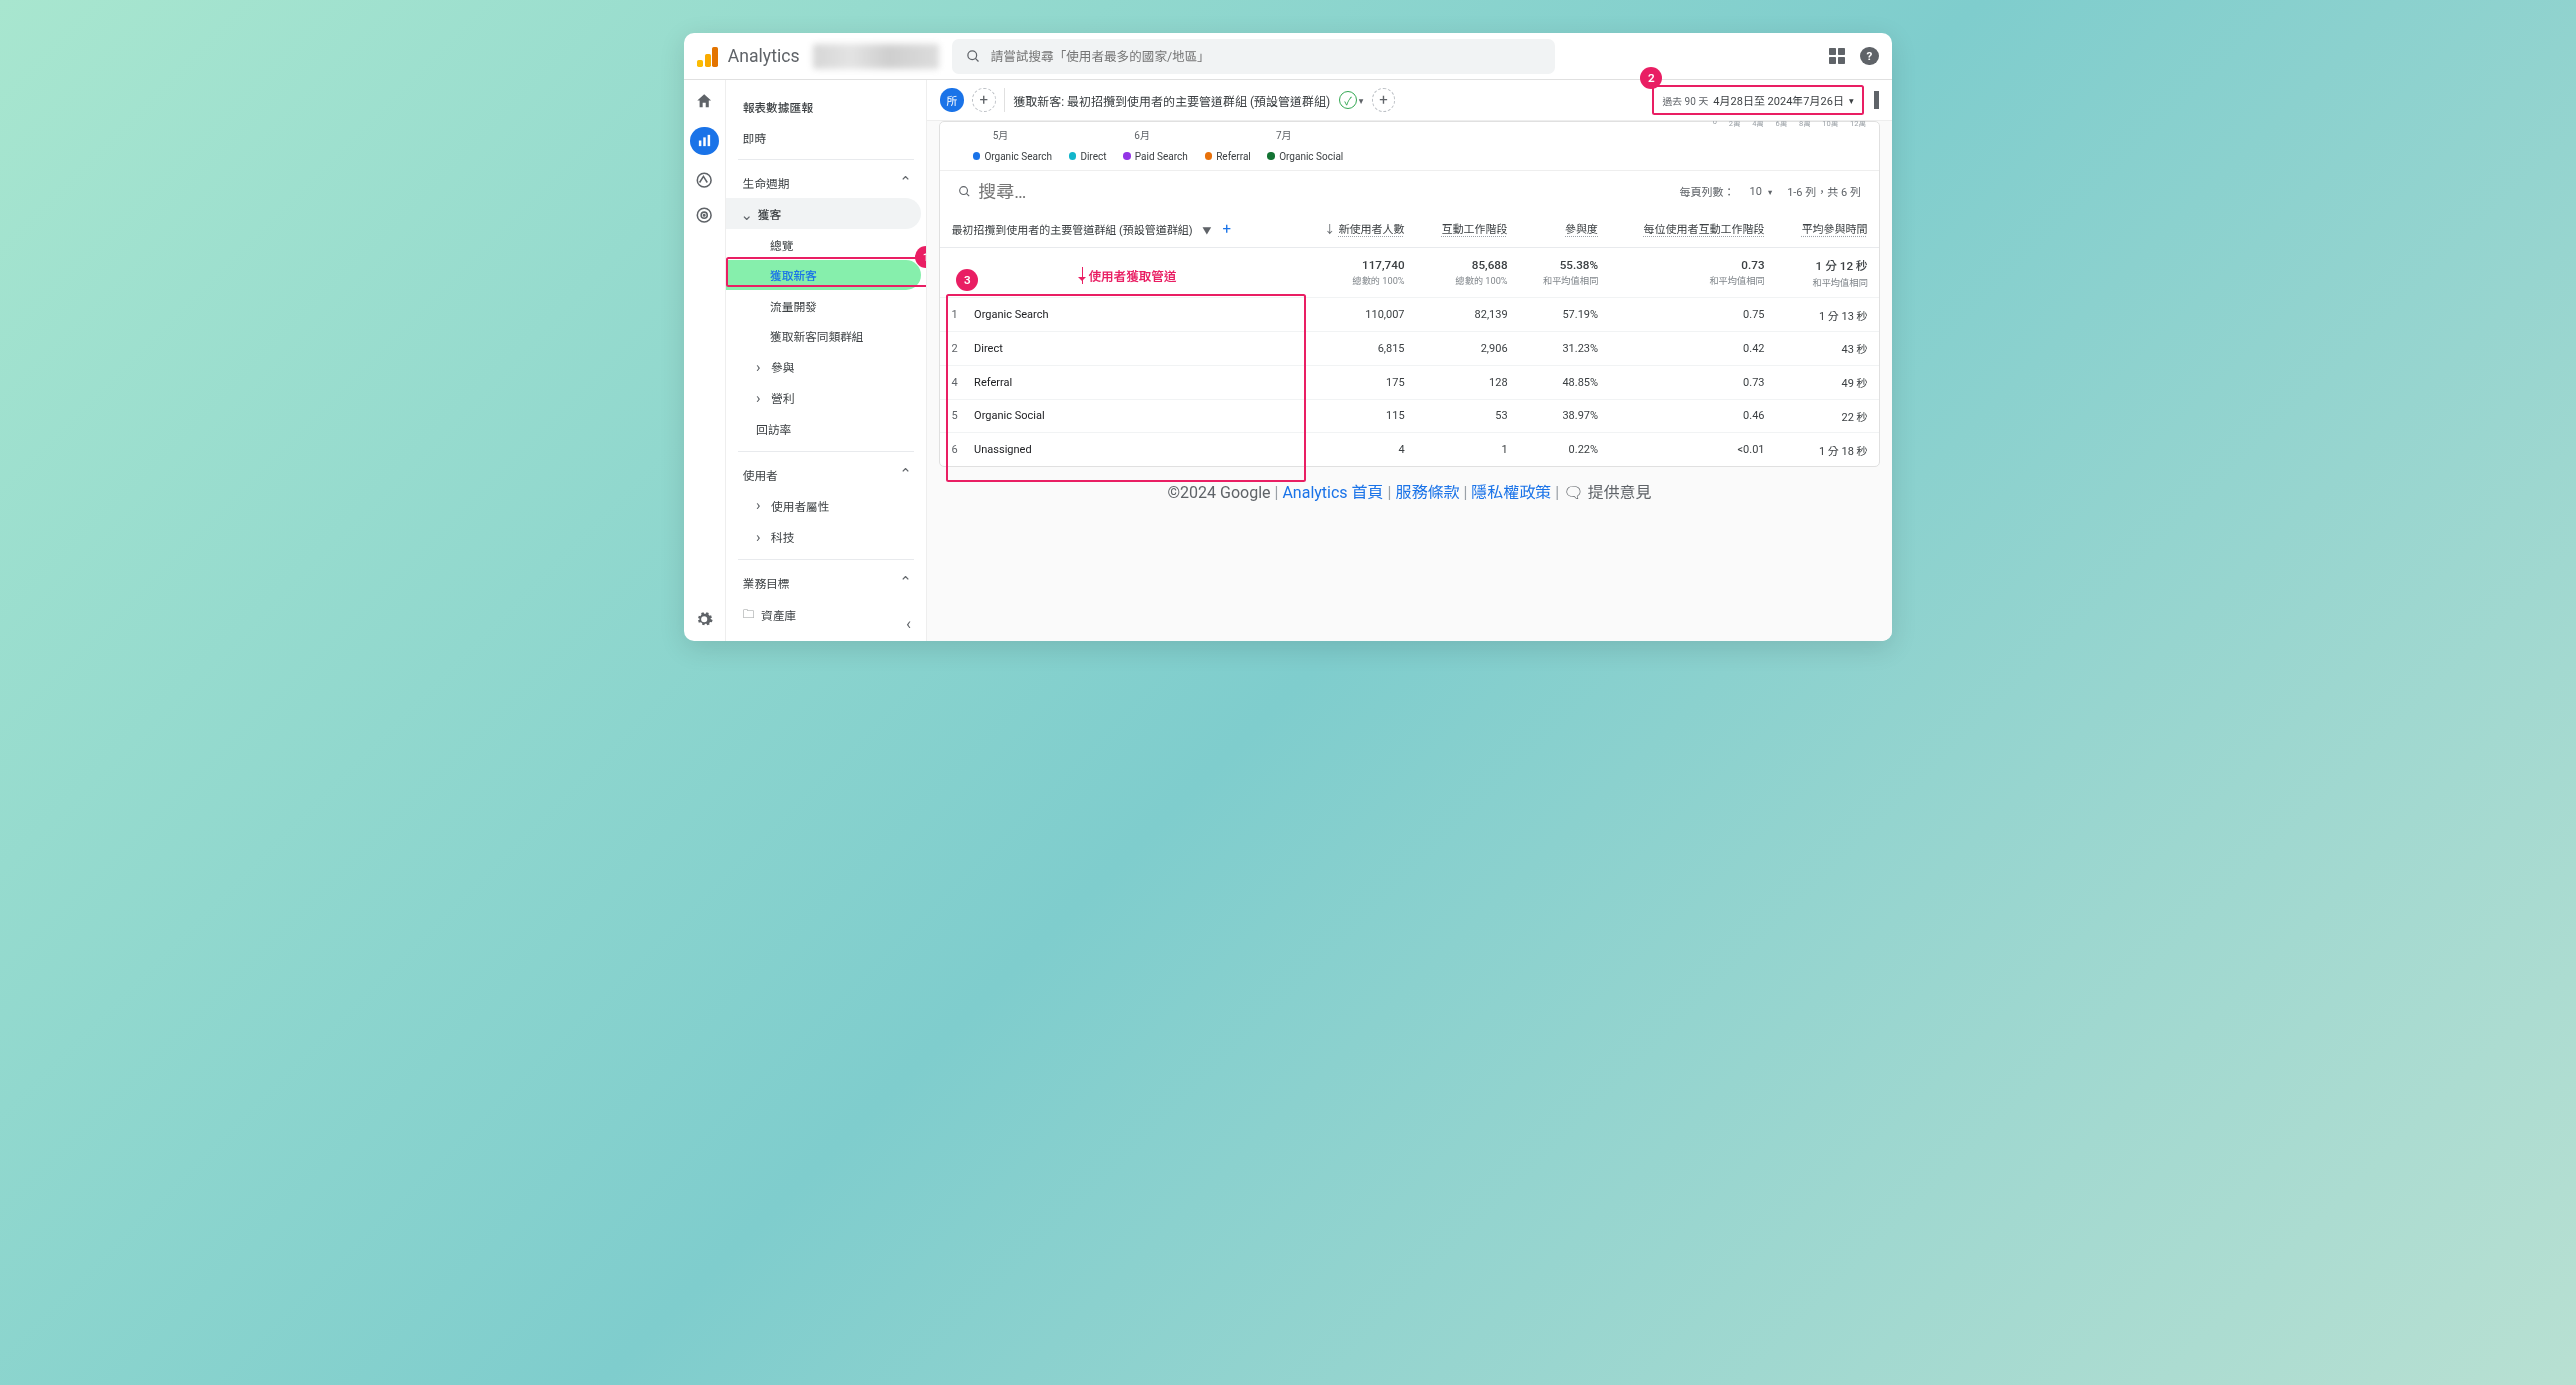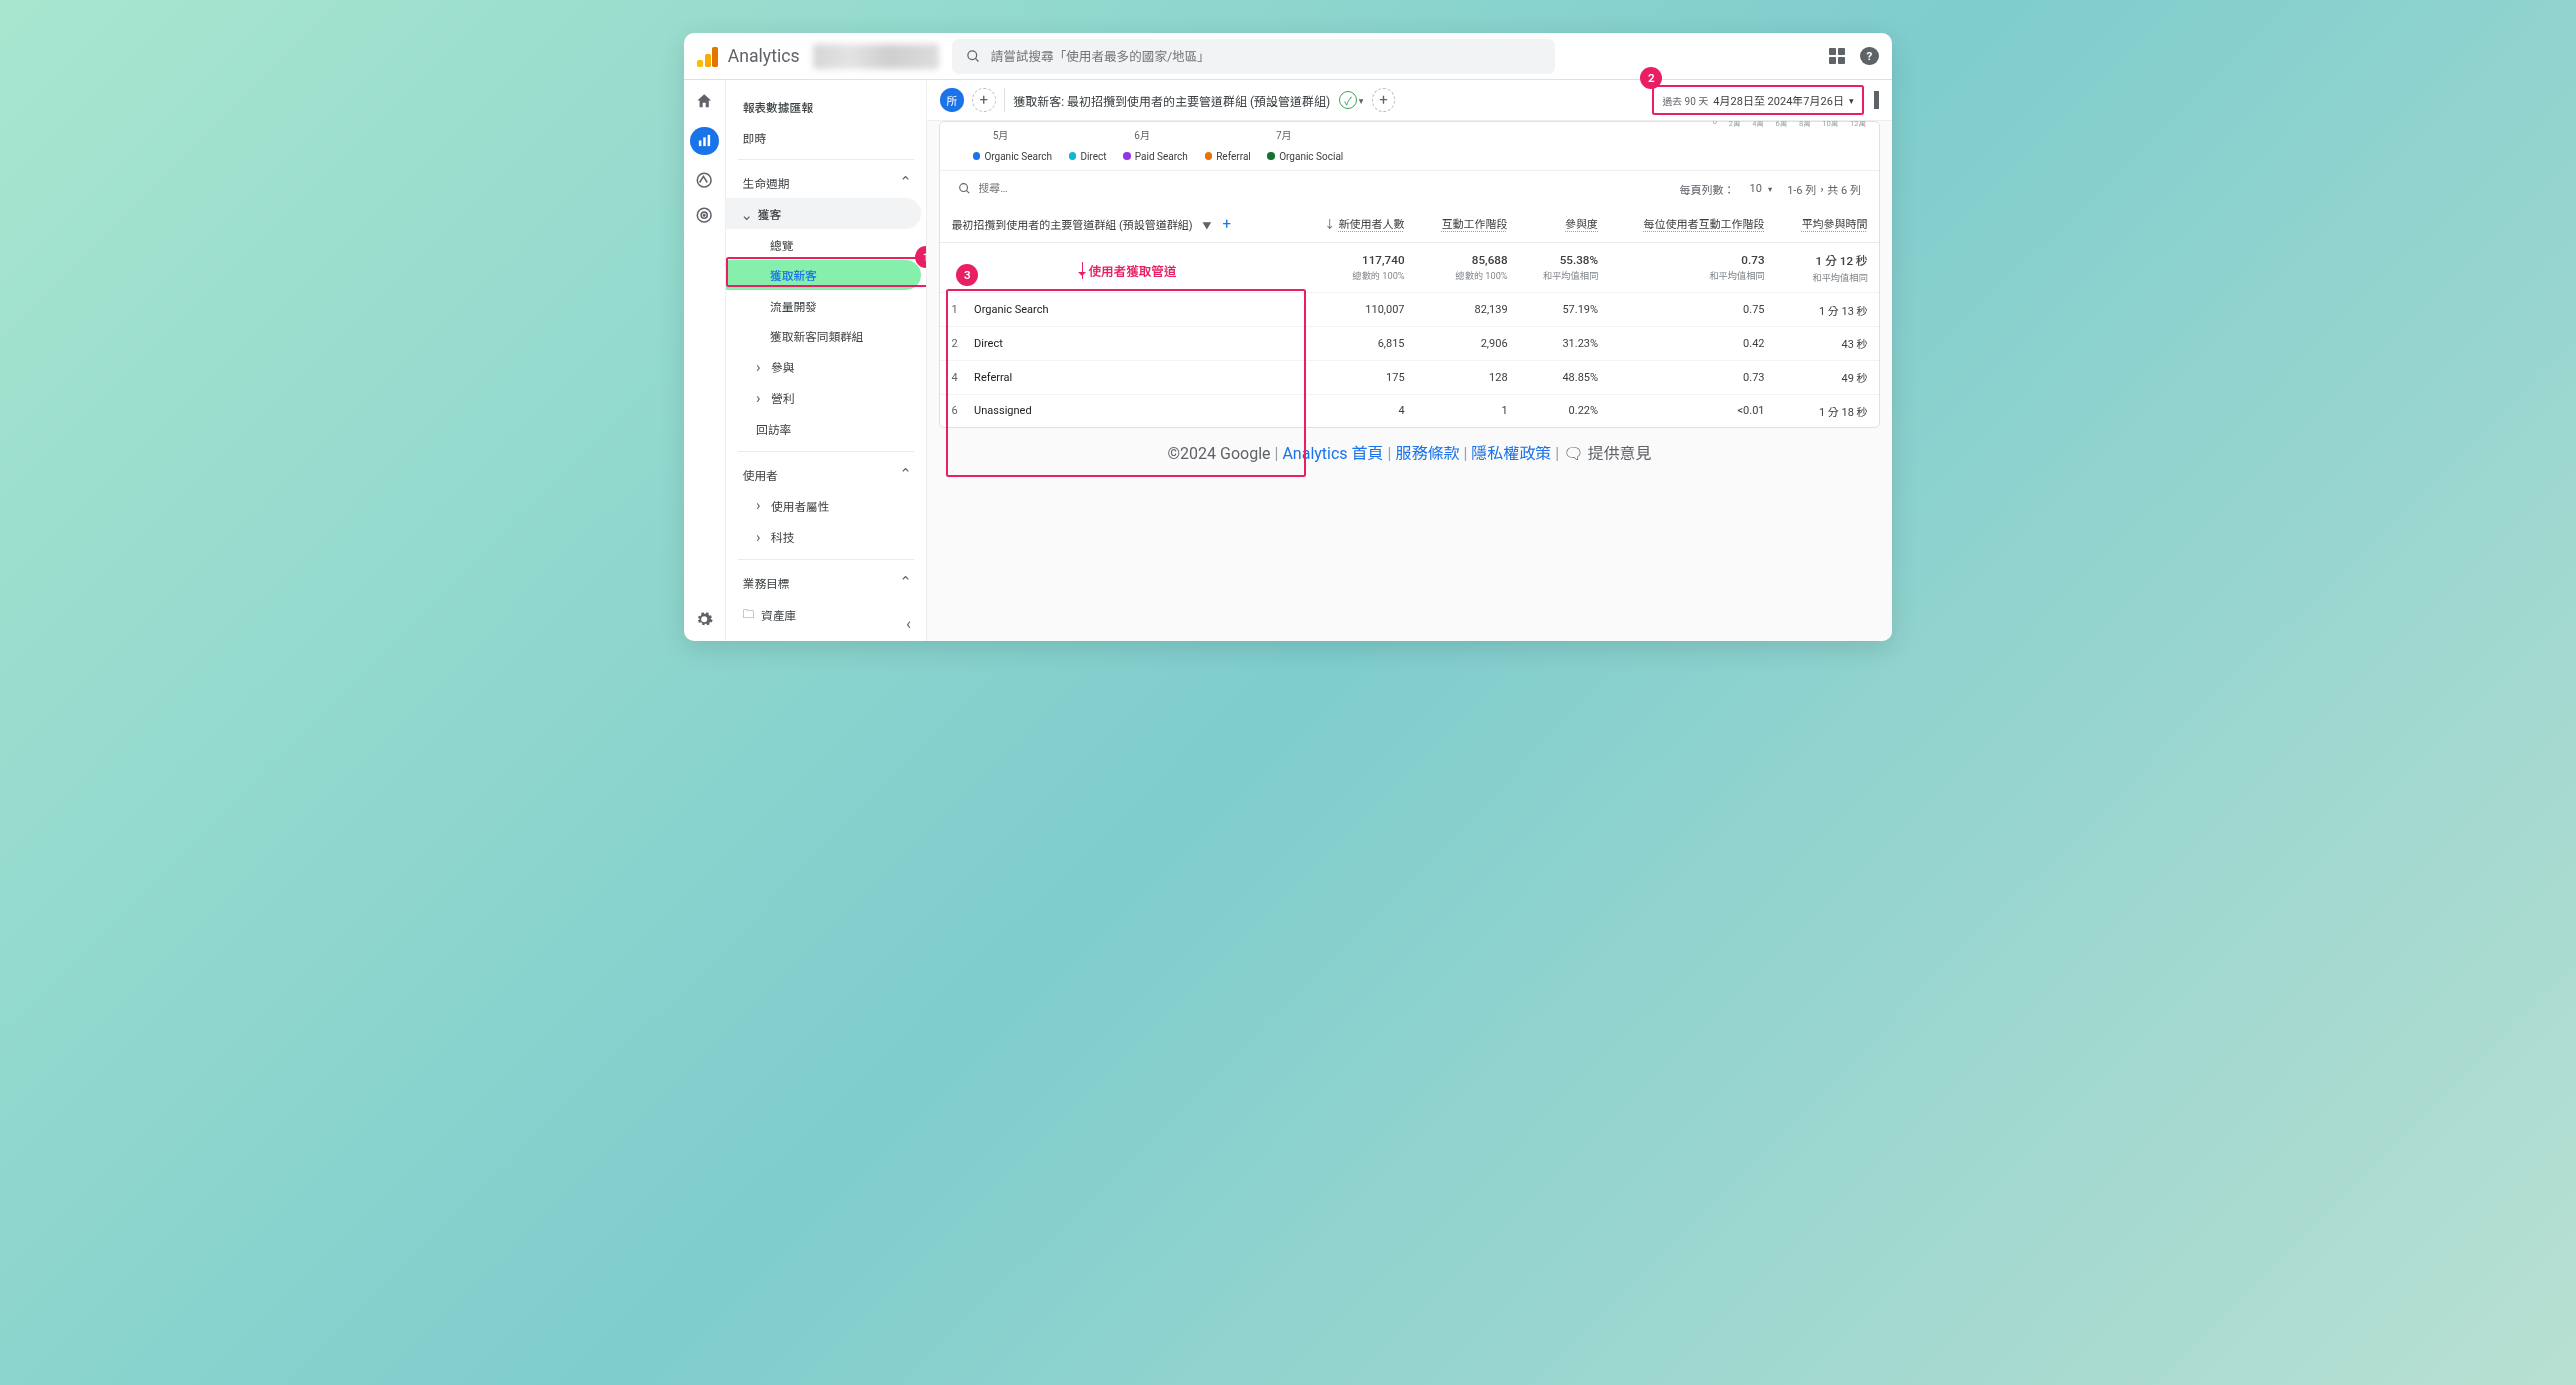--- a/index.html
+++ b/index.html
@@ -85,21 +85,21 @@
 
 .chart-strip { padding:5px 33px 8.4px; position:relative; }
 .axis-nums { position:absolute; right:13.4px; top:-5px; font-size:7.5px; color:#9aa0a6; display:flex; gap:11.7px; }
 .month-labels { display:flex; gap:126px; font-size:10px; color:#5f6368; padding-left:20px; }
 .legend { display:flex; gap:16.7px; margin-top:8.4px; font-size:10px; color:#3c4043; }
 .legend-item { display:flex; align-items:center; gap:4.2px; }
 .dot { width:7.5px; height:7.5px; border-radius:50%; }
 
 .table-controls { display:flex; align-items:center; padding:10px 18.4px; border-top:0.8px solid #eee; gap:8.4px; font-size:11px; color:#5f6368; }
 .tc-search { display:flex; align-items:center; gap:6.7px; flex:1; }
-.tc-search input { border:none; outline:none; font-size:11px; color:#5f6368; width:167px; }
+.tc-search input { border:none; outline:none; font-size:18px; color:#5f6368; width:167px; }
 .tc-right { display:flex; align-items:center; gap:15px; }
 
 table.data { width:100%; border-collapse:collapse; font-size:11px; }
 table.data th { text-align:right; font-weight:400; color:#3c4043; padding:8.4px 11.7px; vertical-align:top; border-bottom:0.8px solid #e8eaed; }
 table.data th.dim { text-align:left; }
 table.data th .under { text-decoration:underline dotted #9aa0a6; text-underline-offset:2.5px; }
 table.data th .sort-arrow { margin-right:3.3px; color:#5f6368; }
 table.data td { padding:8.4px 11.7px; text-align:right; border-top:0.8px solid #f1f3f4; color:#3c4043; }
 table.data td.dim { text-align:left; color:#202124; }
 table.data tr.totals td { font-weight:500; font-size:11.7px; }
@@ -374,20 +374,28 @@
                   </tr>
                   <tr>
                     <td class="dim"><span class="idx">4</span> Referral</td>
                     <td>175</td>
                     <td>128</td>
                     <td>48.85%</td>
                     <td>0.73</td>
                     <td>49 秒</td>
                   </tr>
                   <tr>
+                    <td class="dim"><span class="idx">5</span> Organic Social</td>
+                    <td>115</td>
+                    <td>53</td>
+                    <td>38.97%</td>
+                    <td>0.46</td>
+                    <td>22 秒</td>
+                  </tr>
+                  <tr>
                     <td class="dim"><span class="idx">6</span> Unassigned</td>
                     <td>4</td>
                     <td>1</td>
                     <td>0.22%</td>
                     <td>&lt;0.01</td>
                     <td>1 分 18 秒</td>
                   </tr>
                 </tbody>
             </table>
 

